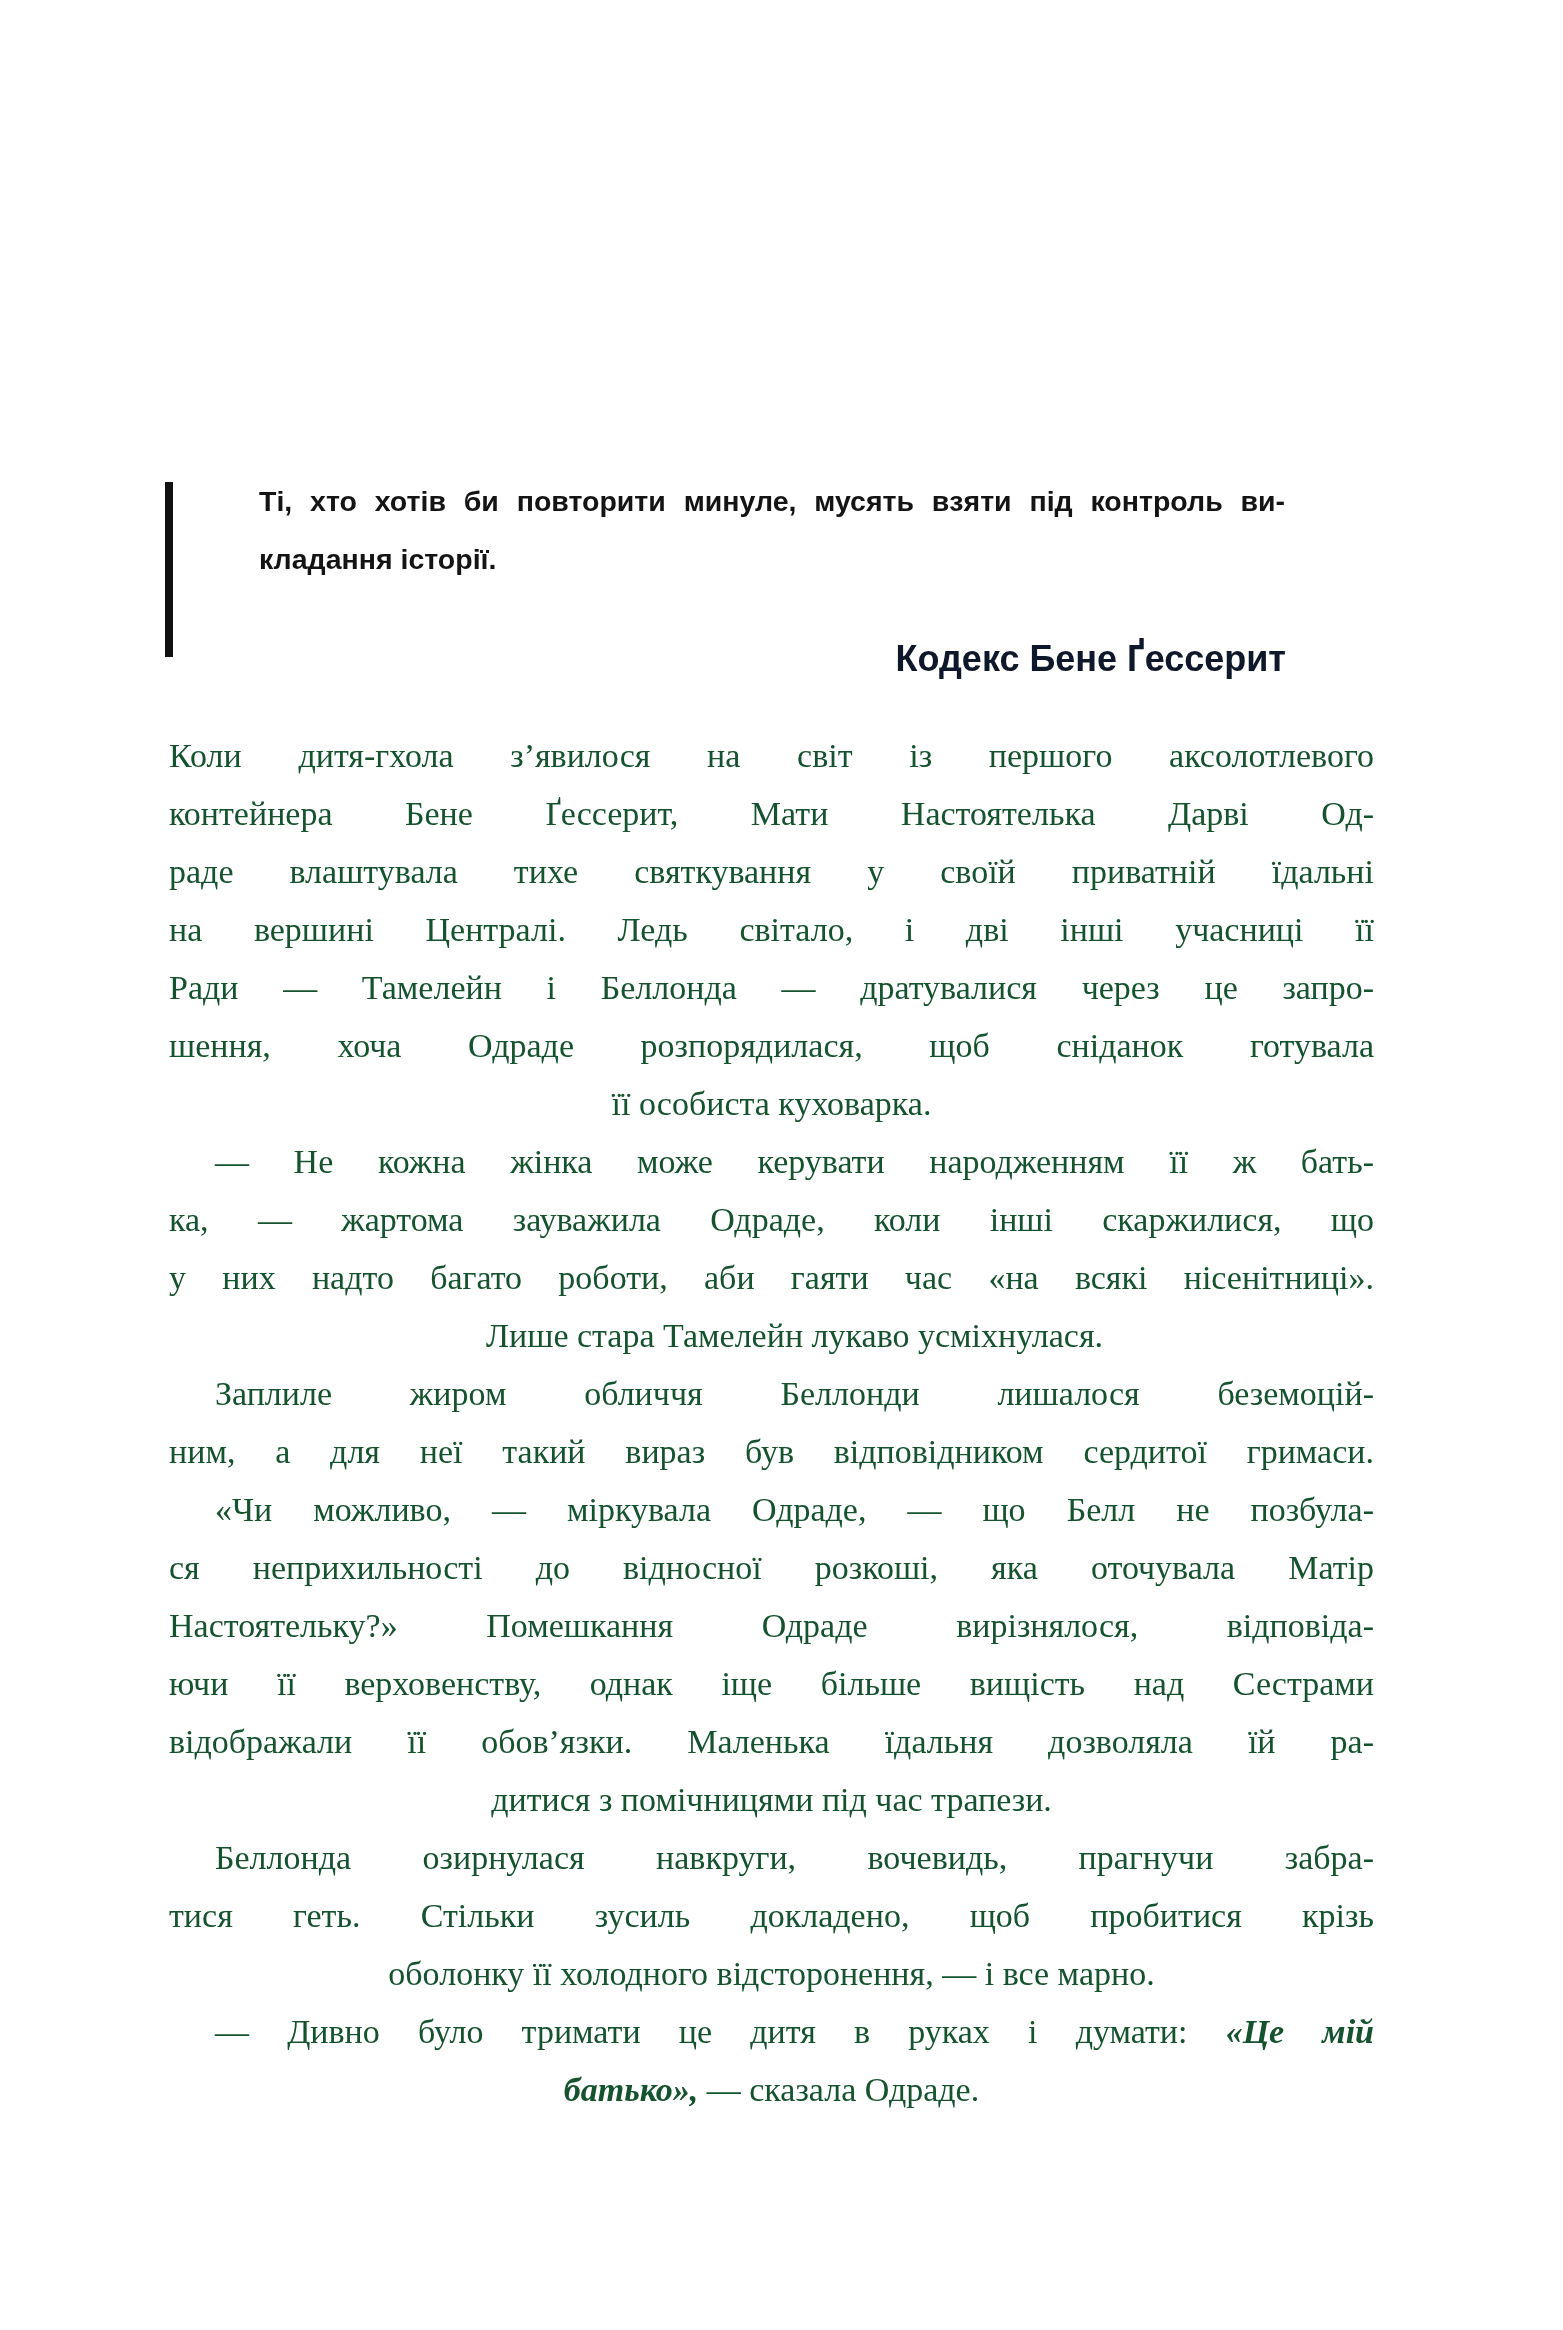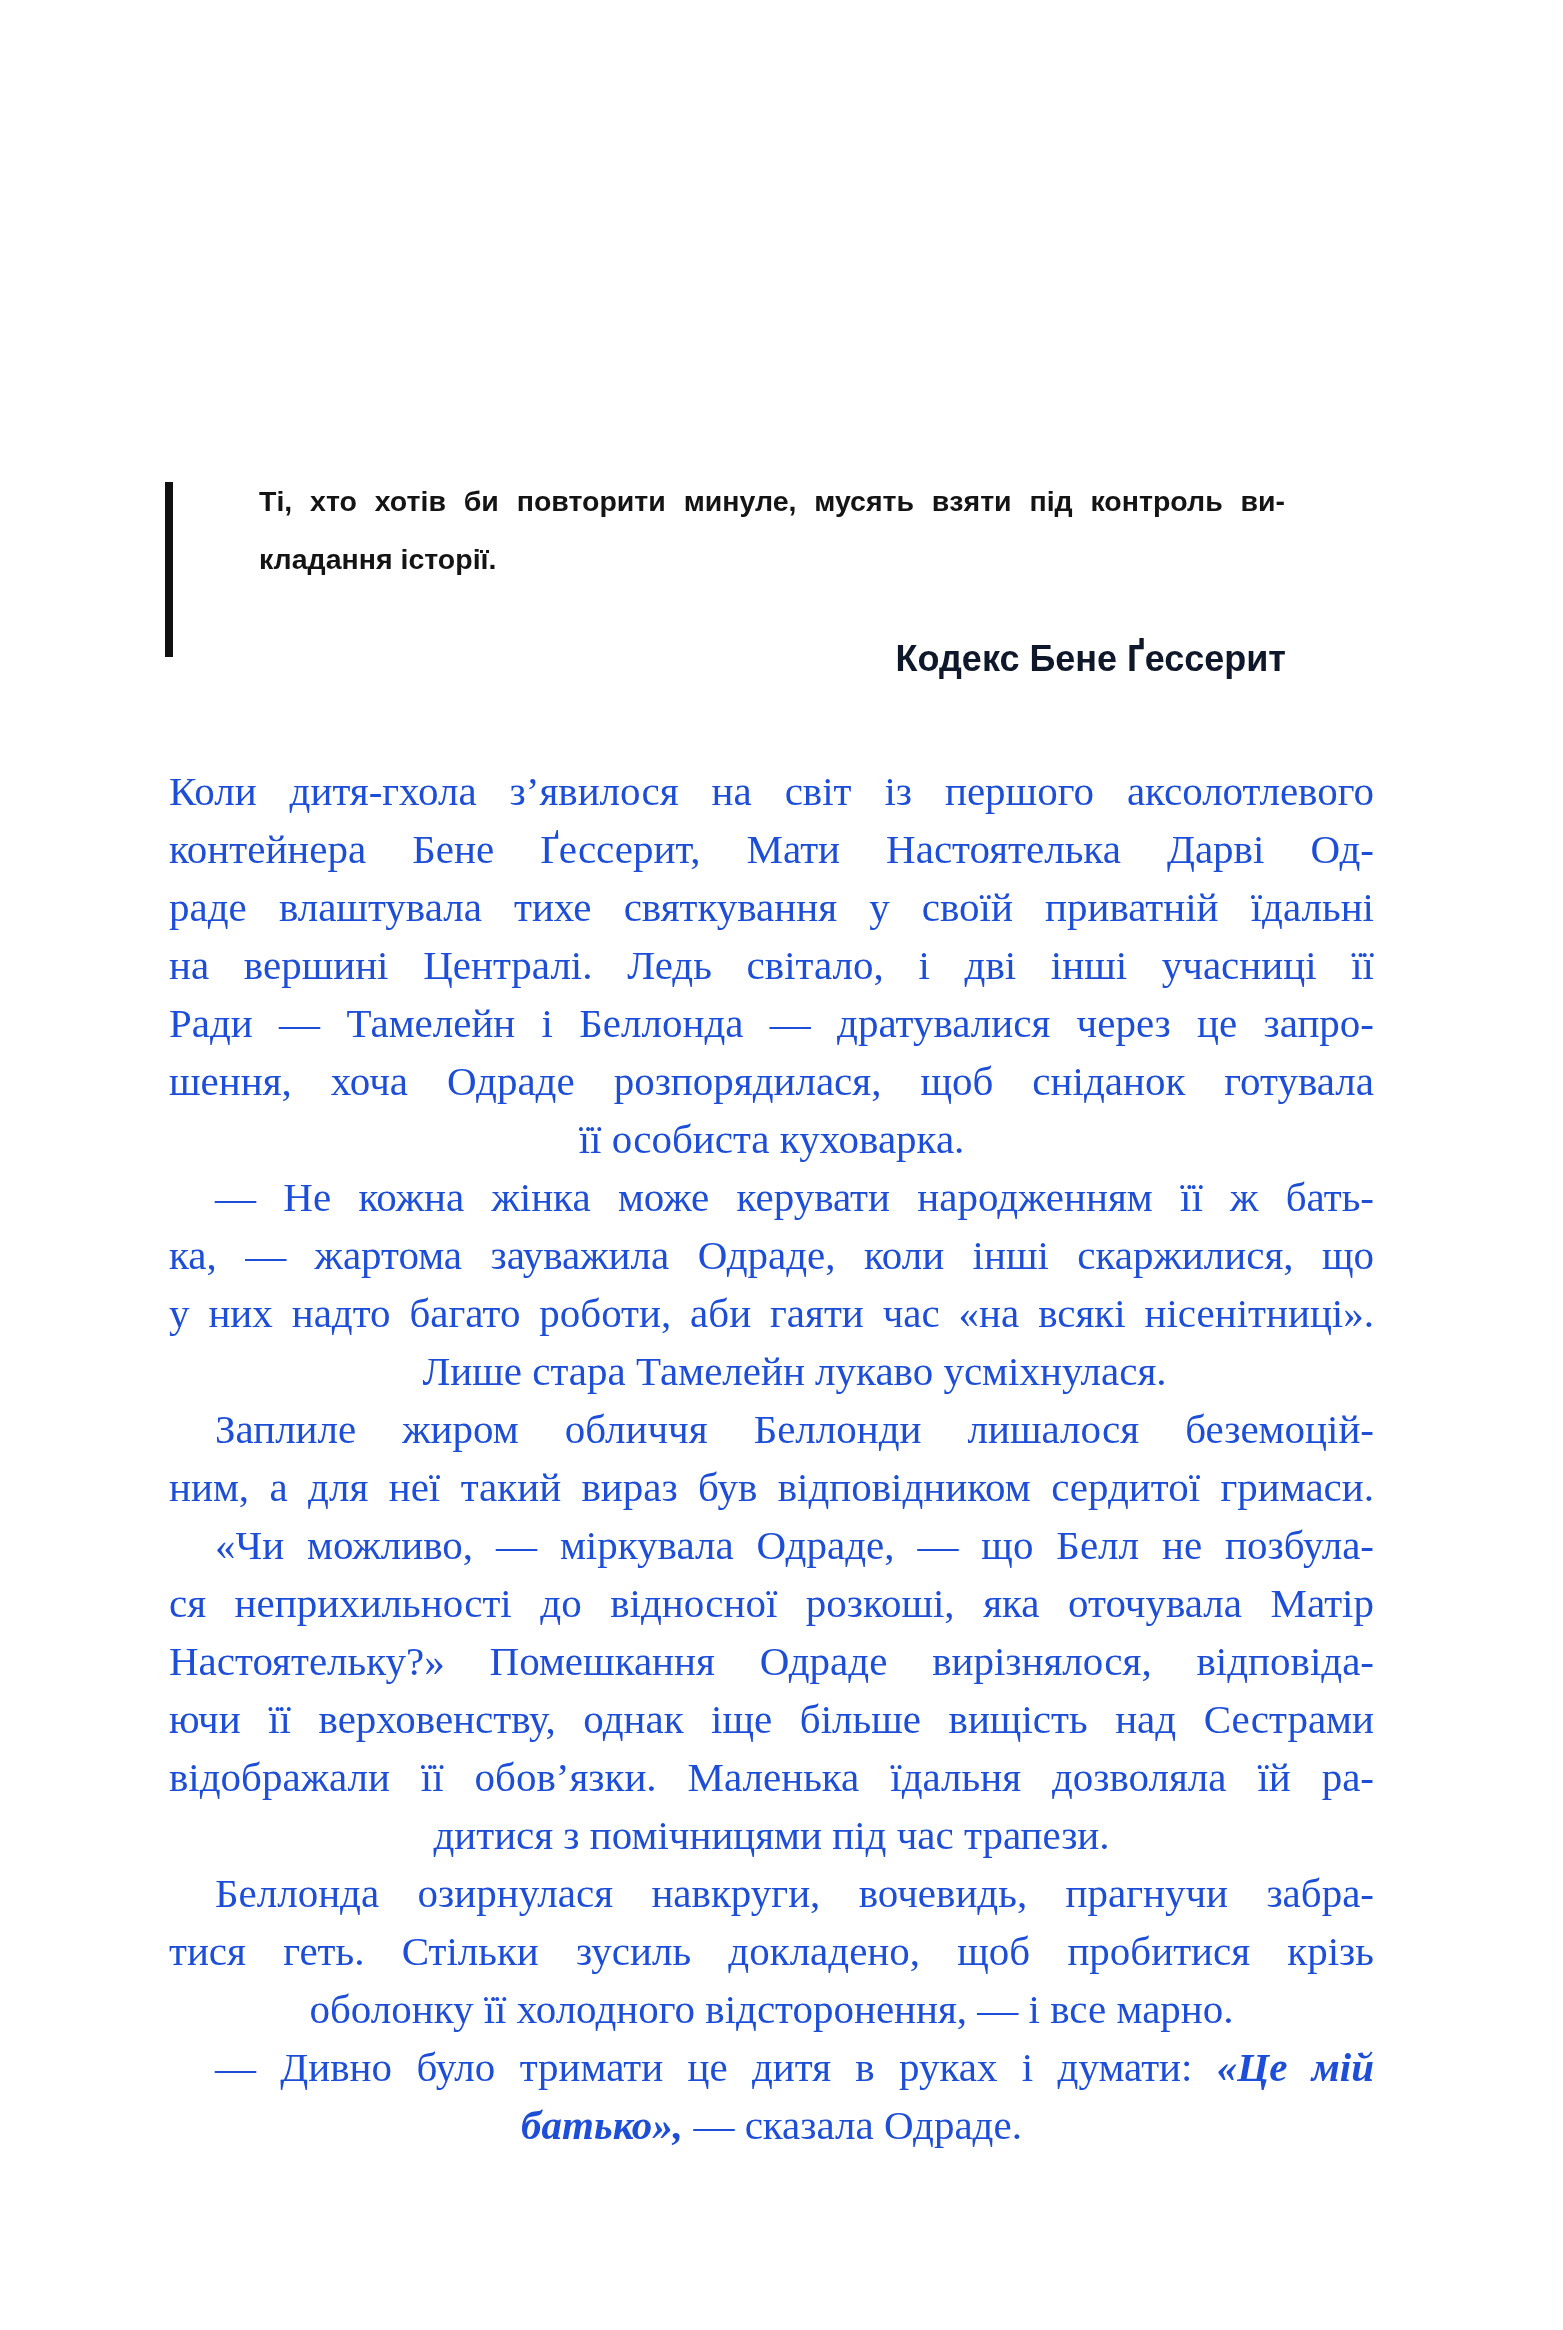--- a/index.html
+++ b/index.html
@@ -71,25 +71,25 @@
     line-height: 33px;
     color: #0f172a;
     white-space: nowrap;
     margin-top: 20px;
   }
 
   
   .body-text {
     position: absolute;
     left: 169px;
-    top: 762px;
+    top: 727px;
     width: 1205px;
     font-family: "Liberation Serif", serif;
-    font-size: 41px;
-    color: #1d4ed8;
+    font-size: 34px;
+    color: #14532d;
   }
   .line {
     display: block;
     height: 58px;
     line-height: 58px;
     white-space: nowrap;
   }
   .line.j {
     text-align: justify;
     text-align-last: justify;

